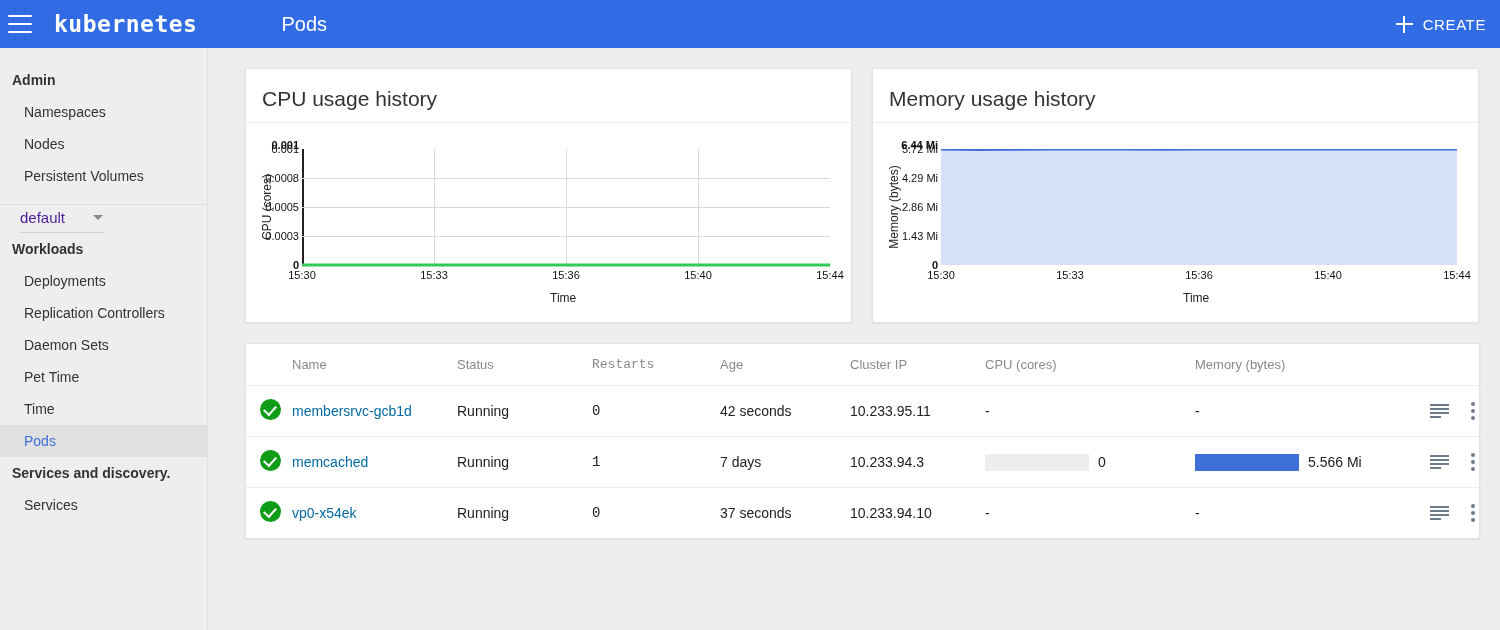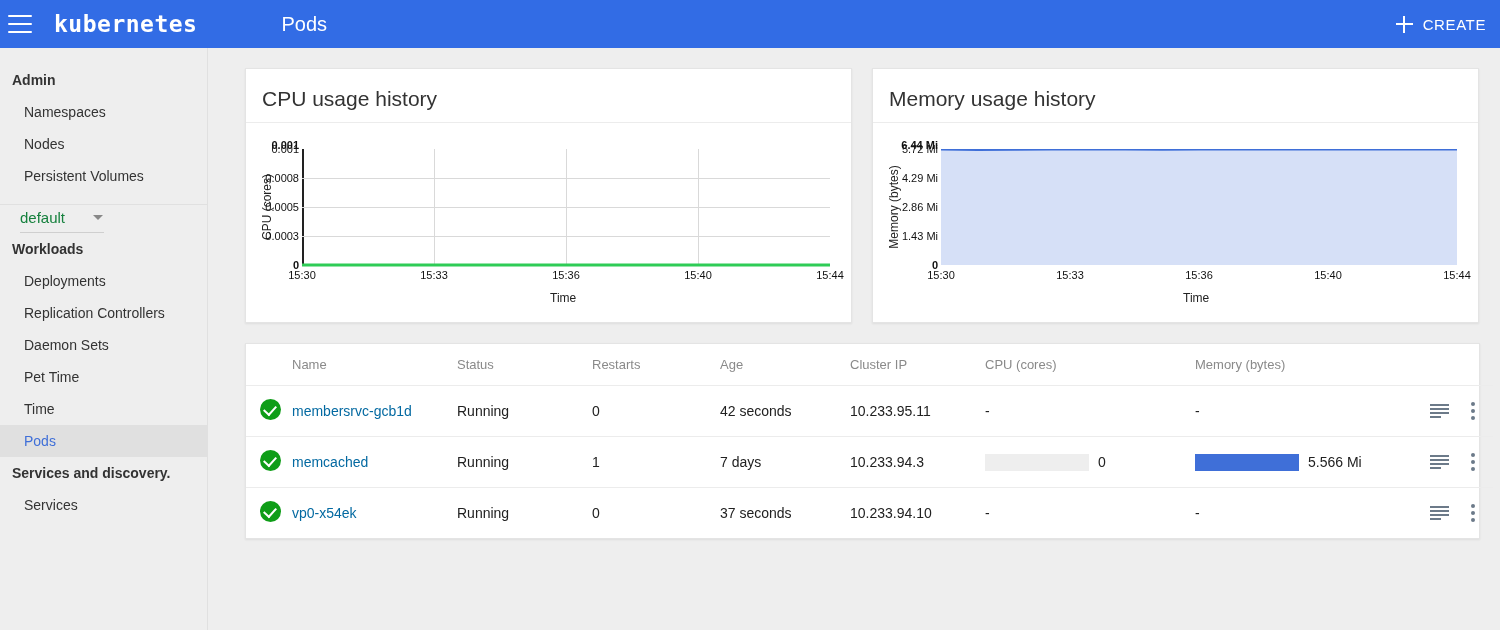--- a/index.html
+++ b/index.html
@@ -83,21 +83,21 @@
     padding: 12px 0 4px 12px;
   }
   .ns-select {
     margin: 4px 12px 0 20px;
     border-bottom: 1px solid #cfcfcf;
     padding-bottom: 6px;
     display: flex; align-items: center; gap: 28px;
     width: 84px;
     cursor: pointer;
   }
-  .ns-value { font-size: 15px; color: #15803d; }
+  .ns-value { font-size: 15px; color: #4c1d95; }
   .caret {
     width: 0; height: 0;
     border-left: 5px solid transparent;
     border-right: 5px solid transparent;
     border-top: 5px solid #888888;
   }
 
   
   .content {
     position: absolute; top: 48px; left: 209px;
@@ -170,21 +170,21 @@
   }
   tbody td {
     font-size: 14px; color: #212121;
     padding: 13px 0; border-bottom: 1px solid #ececec;
     vertical-align: middle;
   }
   tbody tr:last-child td { border-bottom: none; }
   .col-icon  { width: 46px; padding-left: 14px !important; }
   .col-name  { width: 165px; }
   .col-status{ width: 135px; }
-  .col-restarts { width: 128px; }
+  .col-restarts { width: 128px; font-family: Liberation Mono, monospace; }
   .col-age   { width: 130px; }
   .col-ip    { width: 135px; }
   .col-cpu   { width: 210px; }
   .col-mem   { width: 210px; }
   .col-act   { width: 88px; }
 
   .status-ok {
     width: 21px; height: 21px; border-radius: 50%;
     background: #0f9d18; position: relative; display: inline-block;
   }

